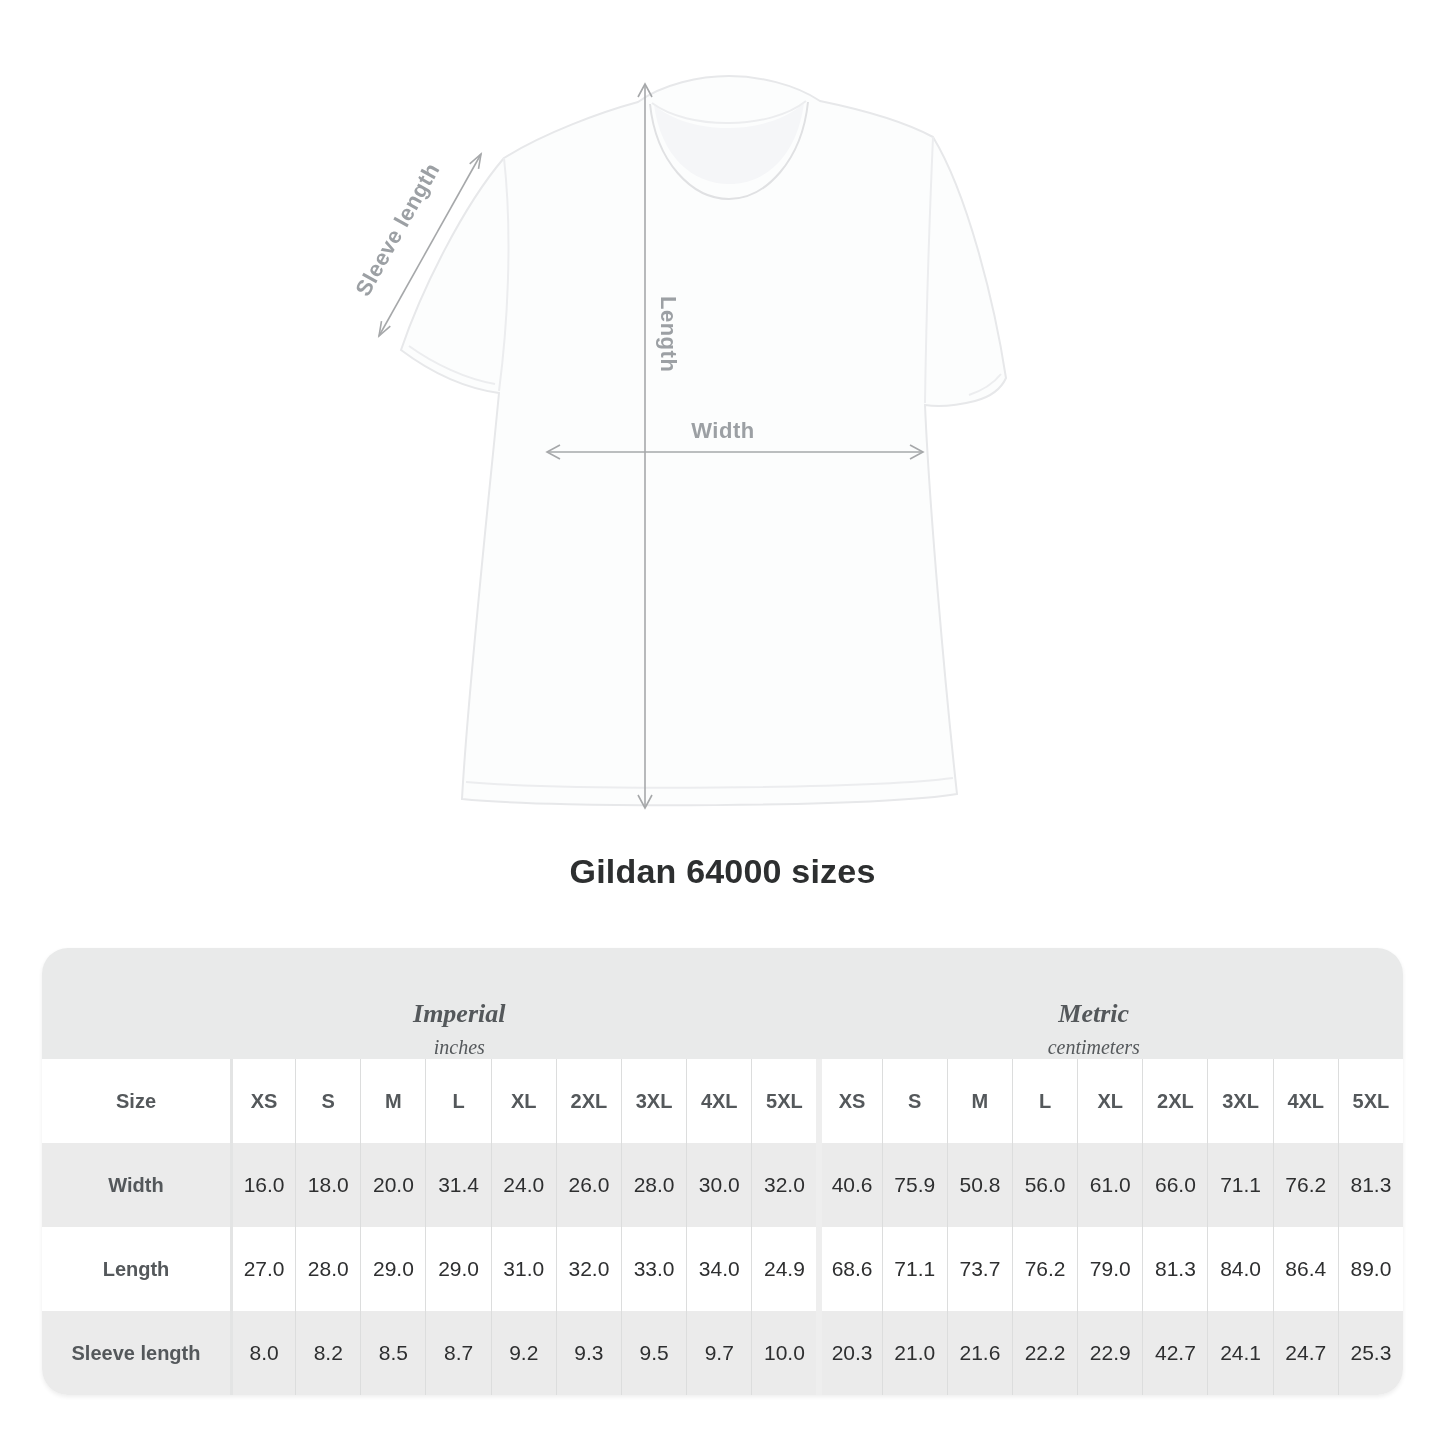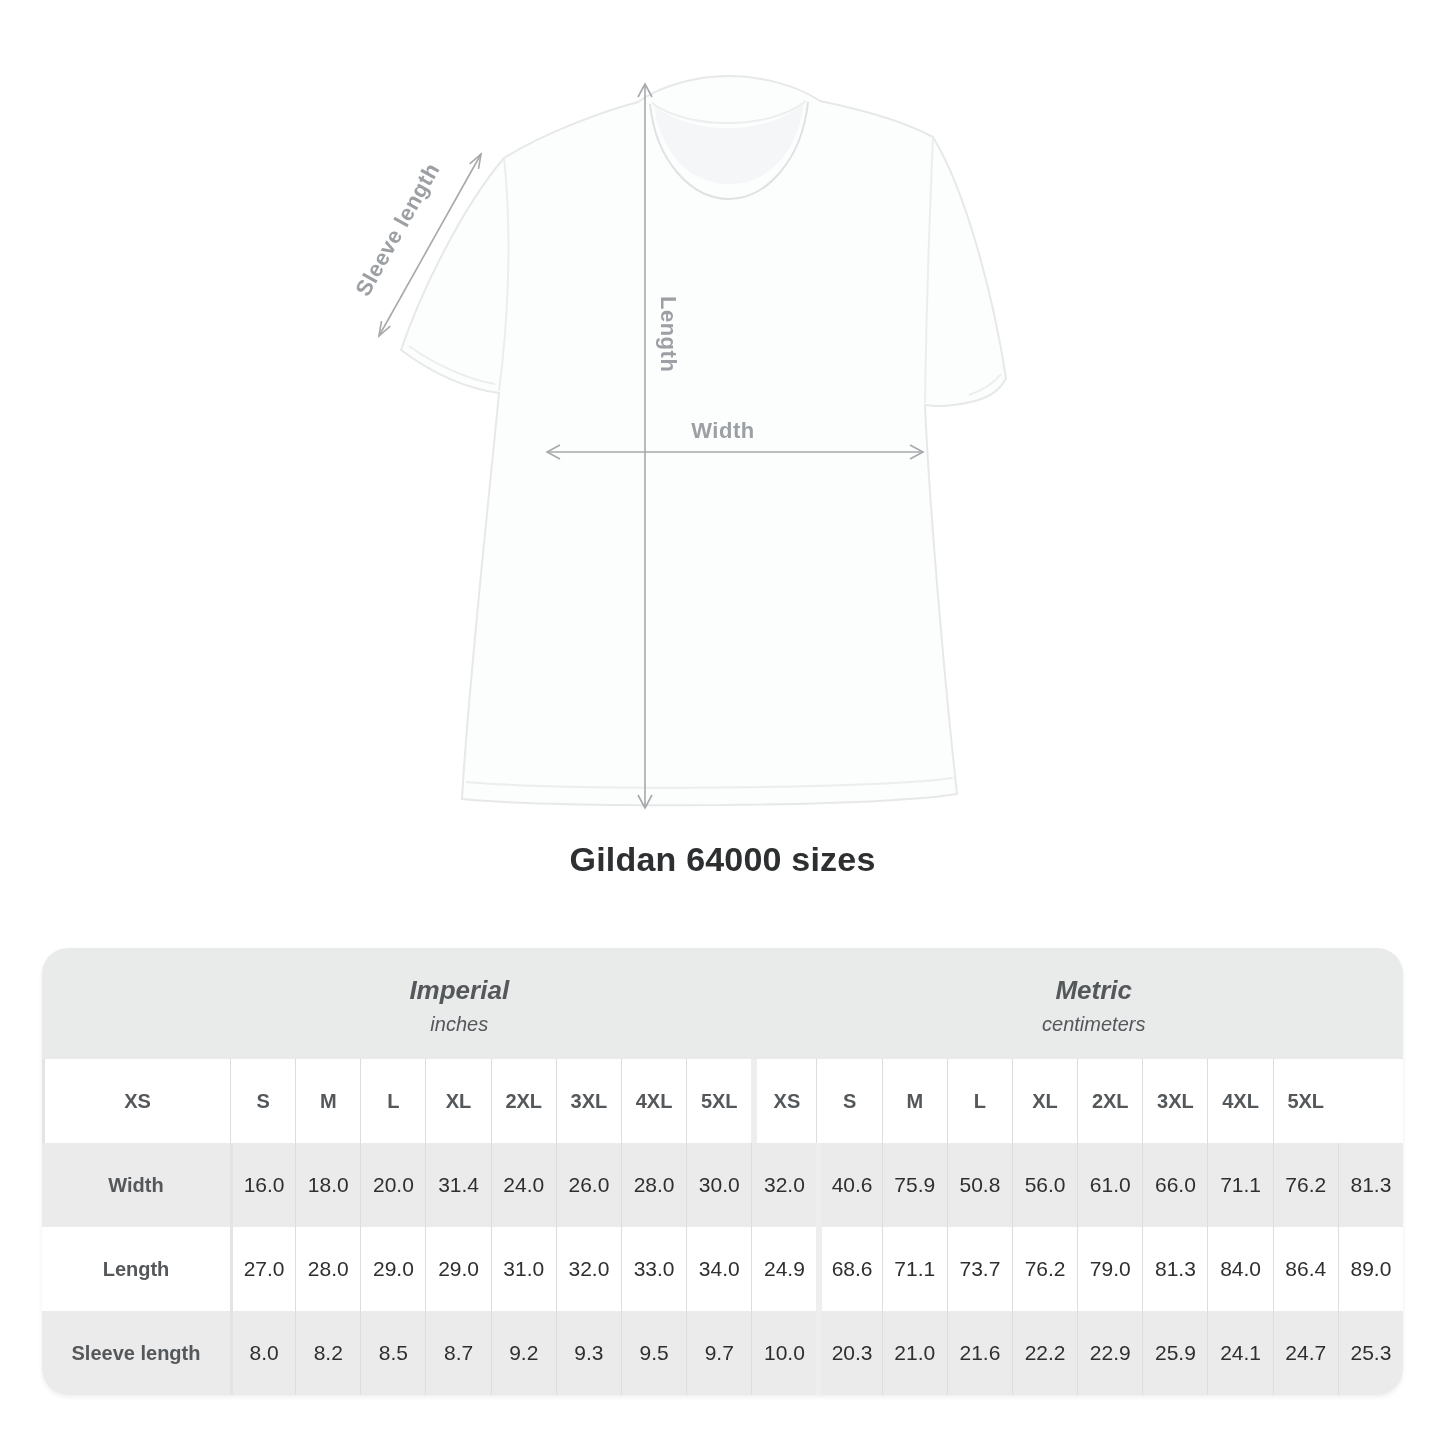--- a/index.html
+++ b/index.html
@@ -11,30 +11,30 @@
   .shirt-body{fill:#fcfdfd;stroke:#e7e8ea;stroke-width:2;}
   .neck-shadow{fill:#f5f6f8;}
   .soft-line{fill:none;stroke:#e0e1e3;stroke-width:2;}
   .softer-line{fill:none;stroke:#ecedef;stroke-width:2;}
   .mline{fill:none;stroke:#a6a8aa;stroke-width:1.6;}
   .mlabel{font-family:"Liberation Sans",sans-serif;font-size:22px;font-weight:bold;
           fill:#9ca0a4;letter-spacing:.5px;}
 
   
   .title-block{position:absolute;left:0;top:840px;width:1445px;text-align:center;}
-  .main-title{margin:0;font-size:34px;font-weight:bold;color:#2d2f30;letter-spacing:.2px;}
+  .main-title{margin:12px;font-size:34px;font-weight:bold;color:#2d2f30;letter-spacing:.2px;}
   .note-line{margin:12px 0 0 0;font-size:21px;font-style:italic;color:#57585a;}
 
   
   .size-table{position:absolute;left:42px;top:948px;width:1361px;height:447px;
               border-radius:26px;overflow:hidden;background:#ffffff;
               box-shadow:0 2px 4px rgba(0,0,0,.07);}
   .band{display:grid;grid-template-columns:188px 1fr 1fr;height:111px;background:#e9eaea;}
-  .band-section{display:flex;flex-direction:column;align-items:center;justify-content:center;
-                padding-top:4px;}
+  .band-section{display:flex;flex-direction:column;align-items:center;justify-content:flex-end;
+                padding-top:4px;font-family:Liberation Serif, serif;}
   .band-section.imp{transform:translateX(-64px);}
   .band-section.met{transform:translateX(-16px);}
   .band-title{font-size:26px;font-weight:bold;font-style:italic;color:#54585b;}
   .band-unit{margin-top:7px;font-size:20px;font-style:italic;color:#54585b;}
 
   .trow{display:grid;grid-template-columns:188px repeat(18,1fr);height:84px;background:#ffffff;}
   .trow.gray{background:#ebebeb;}
   .cell{display:flex;align-items:center;justify-content:center;
         font-size:21px;color:#2e2f30;box-sizing:border-box;}
   .cell.hd{font-size:20px;font-weight:bold;color:#54585b;}
@@ -105,20 +105,21 @@
         <div class="band-title">Imperial</div>
         <div class="band-unit">inches</div>
       </div>
       <div class="band-section met">
         <div class="band-title">Metric</div>
         <div class="band-unit">centimeters</div>
       </div>
     </div>
 
     <div class="trow">
+      <div class="cell hd">Size</div>
       <div class="cell hd bl2">XS</div>
       <div class="cell hd bl">S</div>
       <div class="cell hd bl">M</div>
       <div class="cell hd bl">L</div>
       <div class="cell hd bl">XL</div>
       <div class="cell hd bl">2XL</div>
       <div class="cell hd bl">3XL</div>
       <div class="cell hd bl">4XL</div>
       <div class="cell hd bl">5XL</div>
       <div class="cell hd bl3">XS</div>
@@ -185,20 +186,20 @@
       <div class="cell bl">9.2</div>
       <div class="cell bl">9.3</div>
       <div class="cell bl">9.5</div>
       <div class="cell bl">9.7</div>
       <div class="cell bl">10.0</div>
       <div class="cell bl3">20.3</div>
       <div class="cell bl">21.0</div>
       <div class="cell bl">21.6</div>
       <div class="cell bl">22.2</div>
       <div class="cell bl">22.9</div>
-      <div class="cell bl">25.9</div>
+      <div class="cell bl">42.7</div>
       <div class="cell bl">24.1</div>
       <div class="cell bl">24.7</div>
       <div class="cell bl">25.3</div>
     </div>
 
   </div>
 </div>
 
 </body></html>

